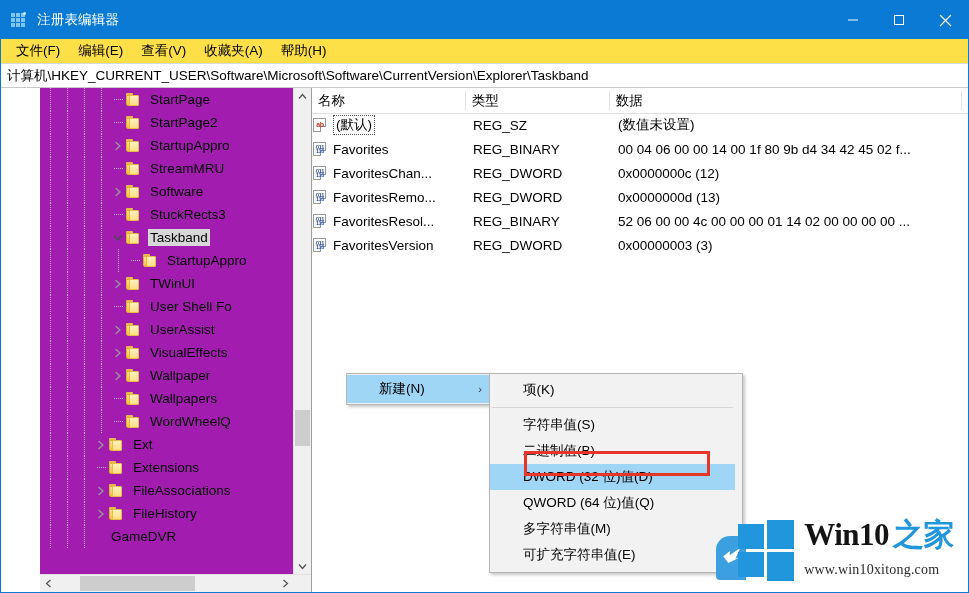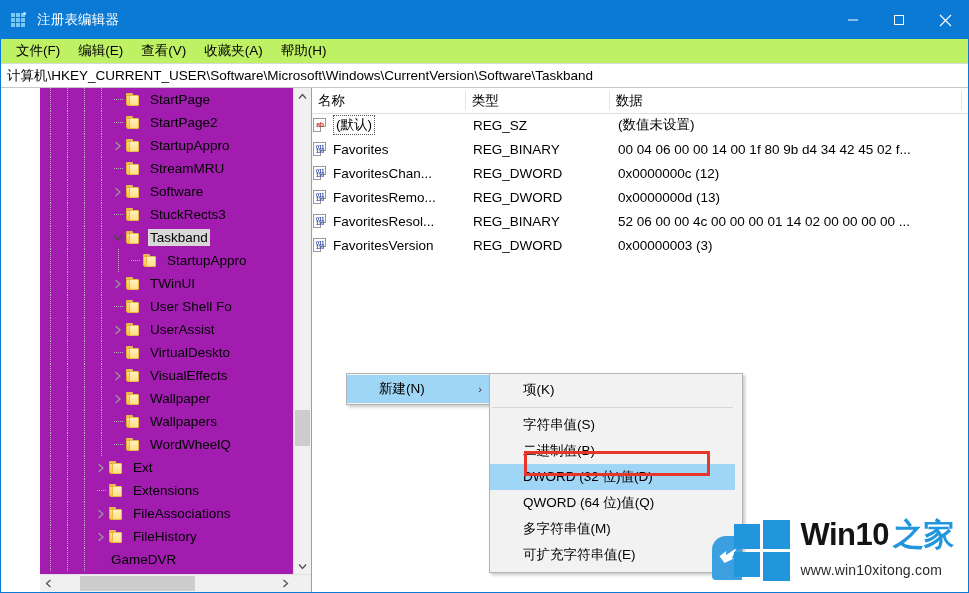--- a/index.html
+++ b/index.html
@@ -31,21 +31,21 @@
     white-space:nowrap;
   }
   .win-buttons{position:absolute;right:0;top:0;height:38px;display:flex;}
   .win-btn{
     width:46px;height:38px;display:flex;align-items:center;justify-content:center;
     color:#fff;font-size:13px;line-height:1;
   }
   .win-btn svg{display:block;}
   
   .menubar{
-    height:24px;min-height:24px;background:#bef264;display:flex;align-items:center;
+    height:24px;min-height:24px;background:#fde047;display:flex;align-items:center;
     padding-left:6px;
   }
   .menu-item{
     padding:2px 9px;font-size:13.5px;color:#000;white-space:nowrap;
   }
   
   .addressbar{
     height:23px;min-height:23px;background:#fff;
     border-top:1px solid #d9d9d9;
     display:flex;align-items:center;padding-left:6px;
@@ -210,21 +210,21 @@
   .wm-tail::after{
     content:"";position:absolute;left:7px;top:12px;width:17px;height:15px;
     background:#fff;
     clip-path:polygon(0 55%,40% 20%,38% 48%,100% 0,72% 72%,100% 62%,30% 100%);
   }
   .wm-sq{position:absolute;background:#2196dc;}
   .wm-sq.a{left:22px;top:8px;width:26px;height:25px;}
   .wm-sq.b{left:51px;top:4px;width:27px;height:29px;}
   .wm-sq.c{left:22px;top:36px;width:26px;height:25px;}
   .wm-sq.d{left:51px;top:36px;width:27px;height:29px;}
-  .wm-text{margin-left:10px;}
+  .wm-text{margin-left:10px;font-family:Liberation Serif, serif;}
   .wm-line1{font-size:31px;font-weight:bold;line-height:33px;letter-spacing:-.5px;}
   .wm-line1 .b1{color:#141414;}
   .wm-line1 .b2{color:#2196dc;margin-left:4px;}
   .wm-line2{font-size:14px;color:#2a2a2a;line-height:18px;margin-top:10px;letter-spacing:.2px;}
 </style>
 </head>
 <body>
 
 <div class="window">
 
@@ -263,21 +263,21 @@
 
   <div class="menubar">
     <div class="menu-item">文件(F)</div>
     <div class="menu-item">编辑(E)</div>
     <div class="menu-item">查看(V)</div>
     <div class="menu-item">收藏夹(A)</div>
     <div class="menu-item">帮助(H)</div>
   </div>
 
   <div class="addressbar">
-    <span>计算机\HKEY_CURRENT_USER\Software\Microsoft\Windows\CurrentVersion\Software\Taskband</span>
+    <span>计算机\HKEY_CURRENT_USER\Software\Microsoft\Software\CurrentVersion\Explorer\Taskband</span>
   </div>
 
   <div class="content">
 
     <div class="treepane">
       <div class="treescroll" id="tree-rows">
           <div class="tree-row">
             <div class="guide" style="left: 10px;"></div>
             <div class="guide" style="left: 27px;"></div>
             <div class="guide" style="left: 44px;"></div>
@@ -444,34 +444,20 @@
               <svg width="10" height="10" viewBox="0 0 10 10">
                 <path d="M3 1.5 L7 5 L3 8.5" stroke="#9a9a9a" stroke-width="1.3" fill="none" stroke-linecap="round"></path>
               </svg>
             </div>
             <div class="folder">
               <div class="tab"></div>
               <div class="body"></div>
               <div class="flap"></div>
             </div>
             <div class="tree-label">UserAssist</div>
-          </div>
-          <div class="tree-row">
-            <div class="guide" style="left: 10px;"></div>
-            <div class="guide" style="left: 27px;"></div>
-            <div class="guide" style="left: 44px;"></div>
-            <div class="guide" style="left: 61px;"></div>
-            <div style="width: 70px; flex: 0 0 auto;"></div>
-            <div class="hline"></div>
-            <div class="folder">
-              <div class="tab"></div>
-              <div class="body"></div>
-              <div class="flap"></div>
-            </div>
-            <div class="tree-label">VirtualDeskto</div>
           </div>
           <div class="tree-row">
             <div class="guide" style="left: 10px;"></div>
             <div class="guide" style="left: 27px;"></div>
             <div class="guide" style="left: 44px;"></div>
             <div class="guide" style="left: 61px;"></div>
             <div style="width: 70px; flex: 0 0 auto;"></div>
             <div class="twisty">
               <svg width="10" height="10" viewBox="0 0 10 10">
                 <path d="M3 1.5 L7 5 L3 8.5" stroke="#9a9a9a" stroke-width="1.3" fill="none" stroke-linecap="round"></path>

